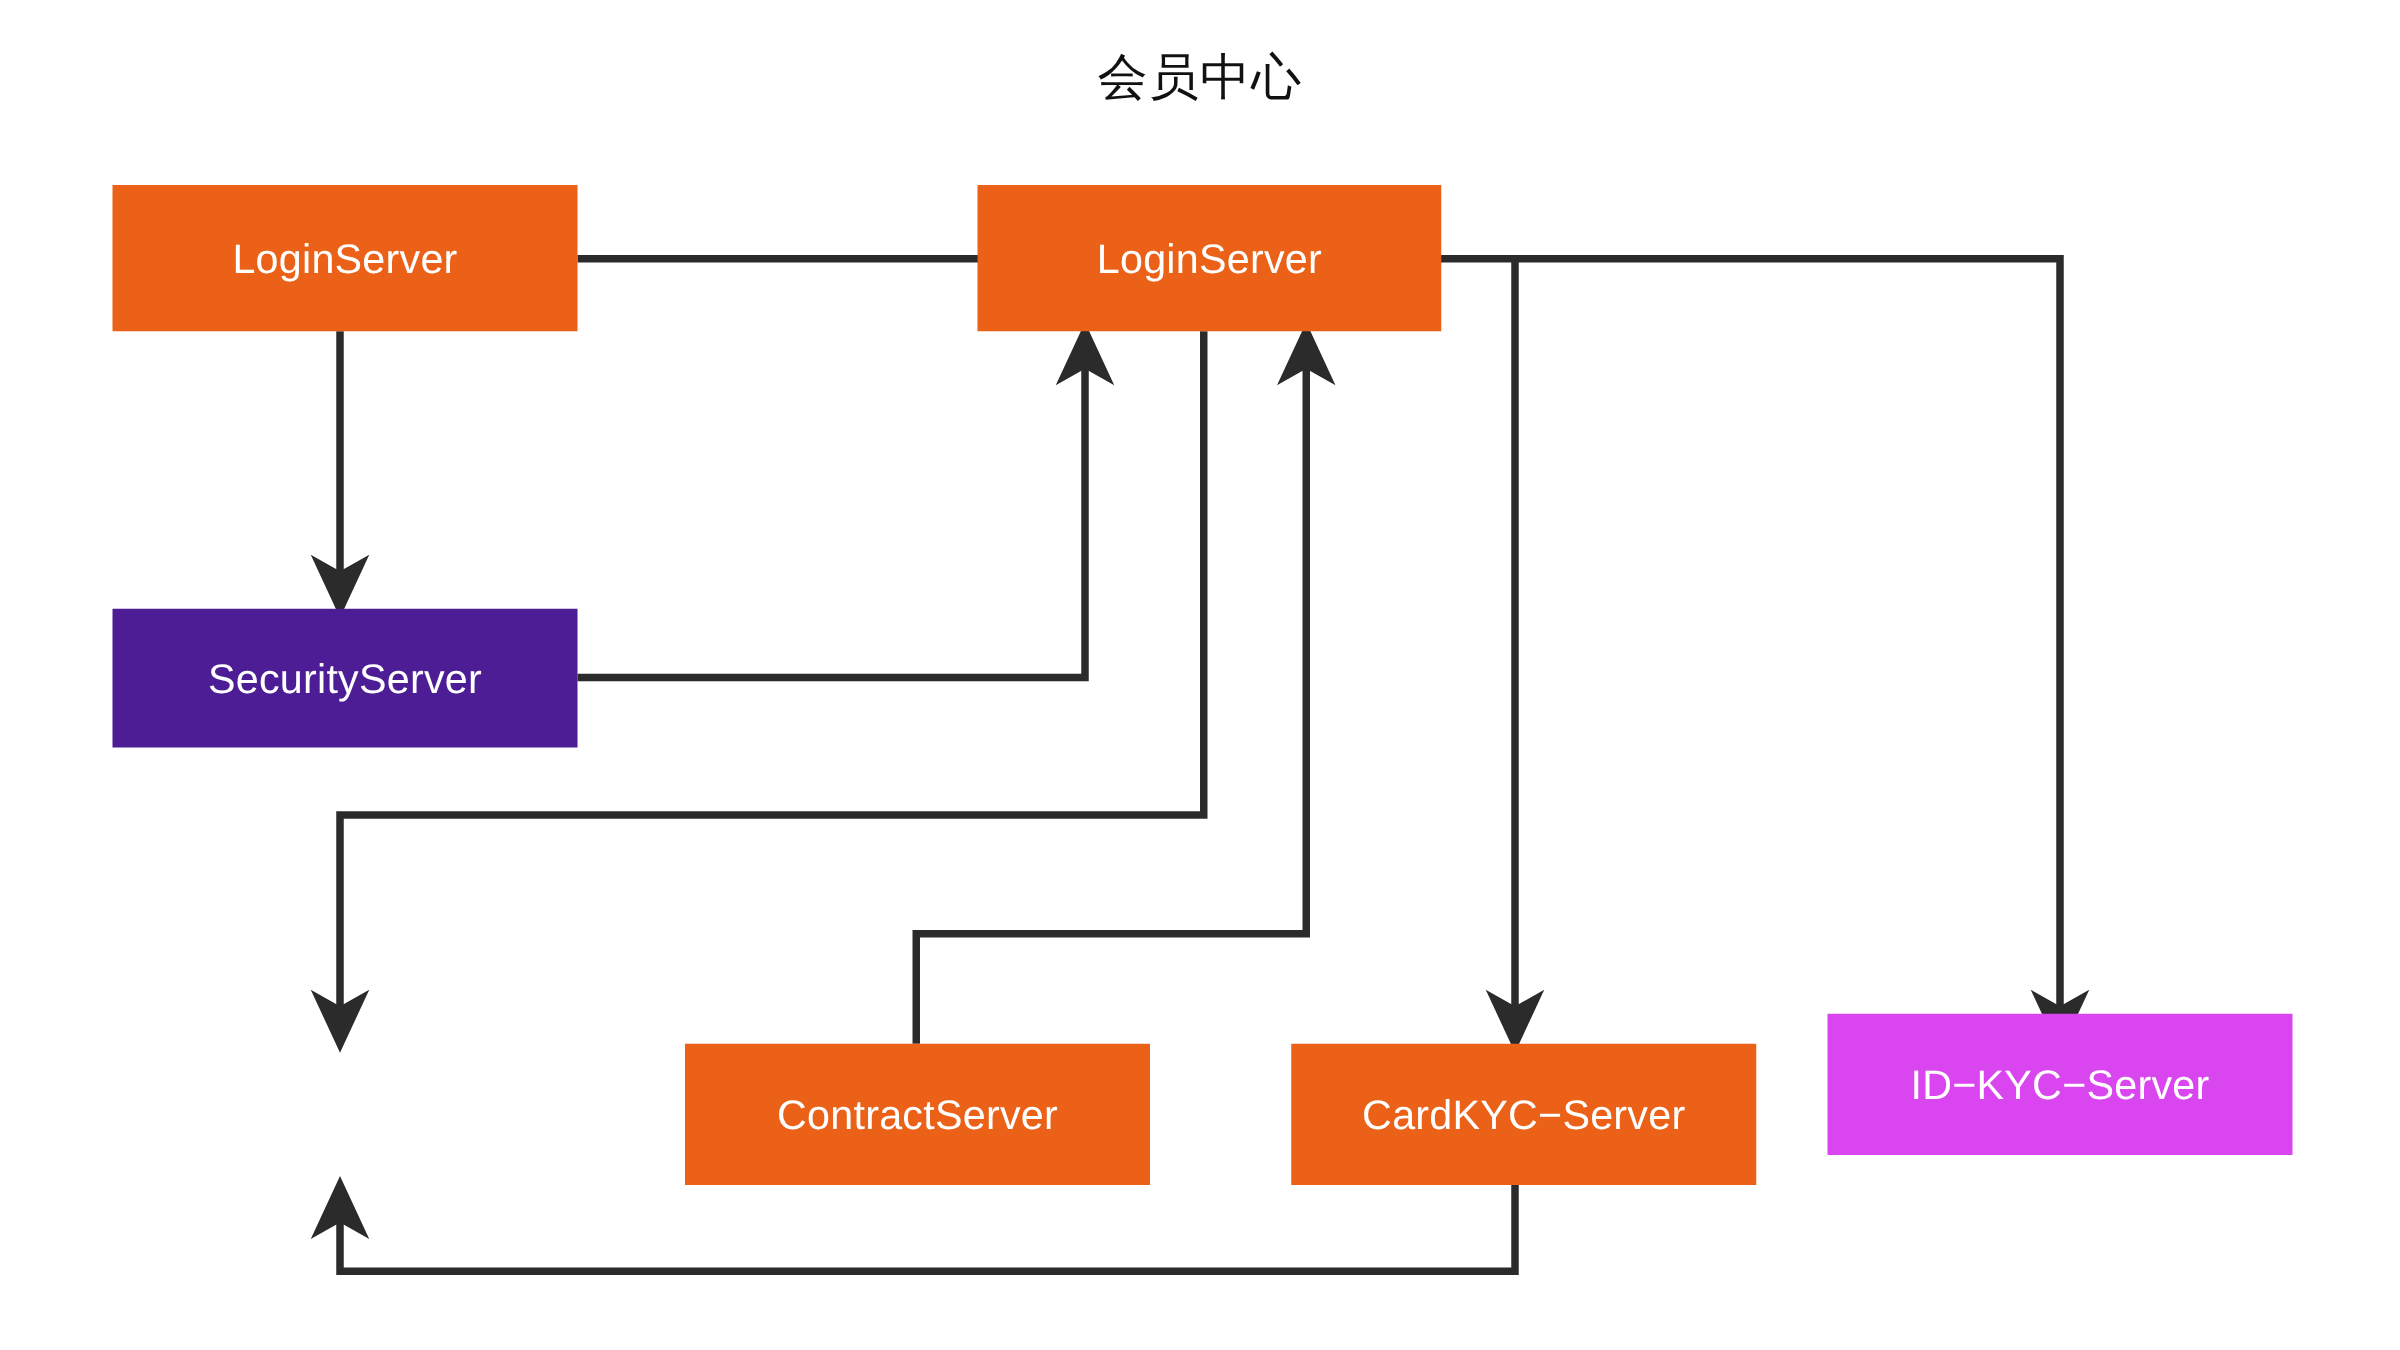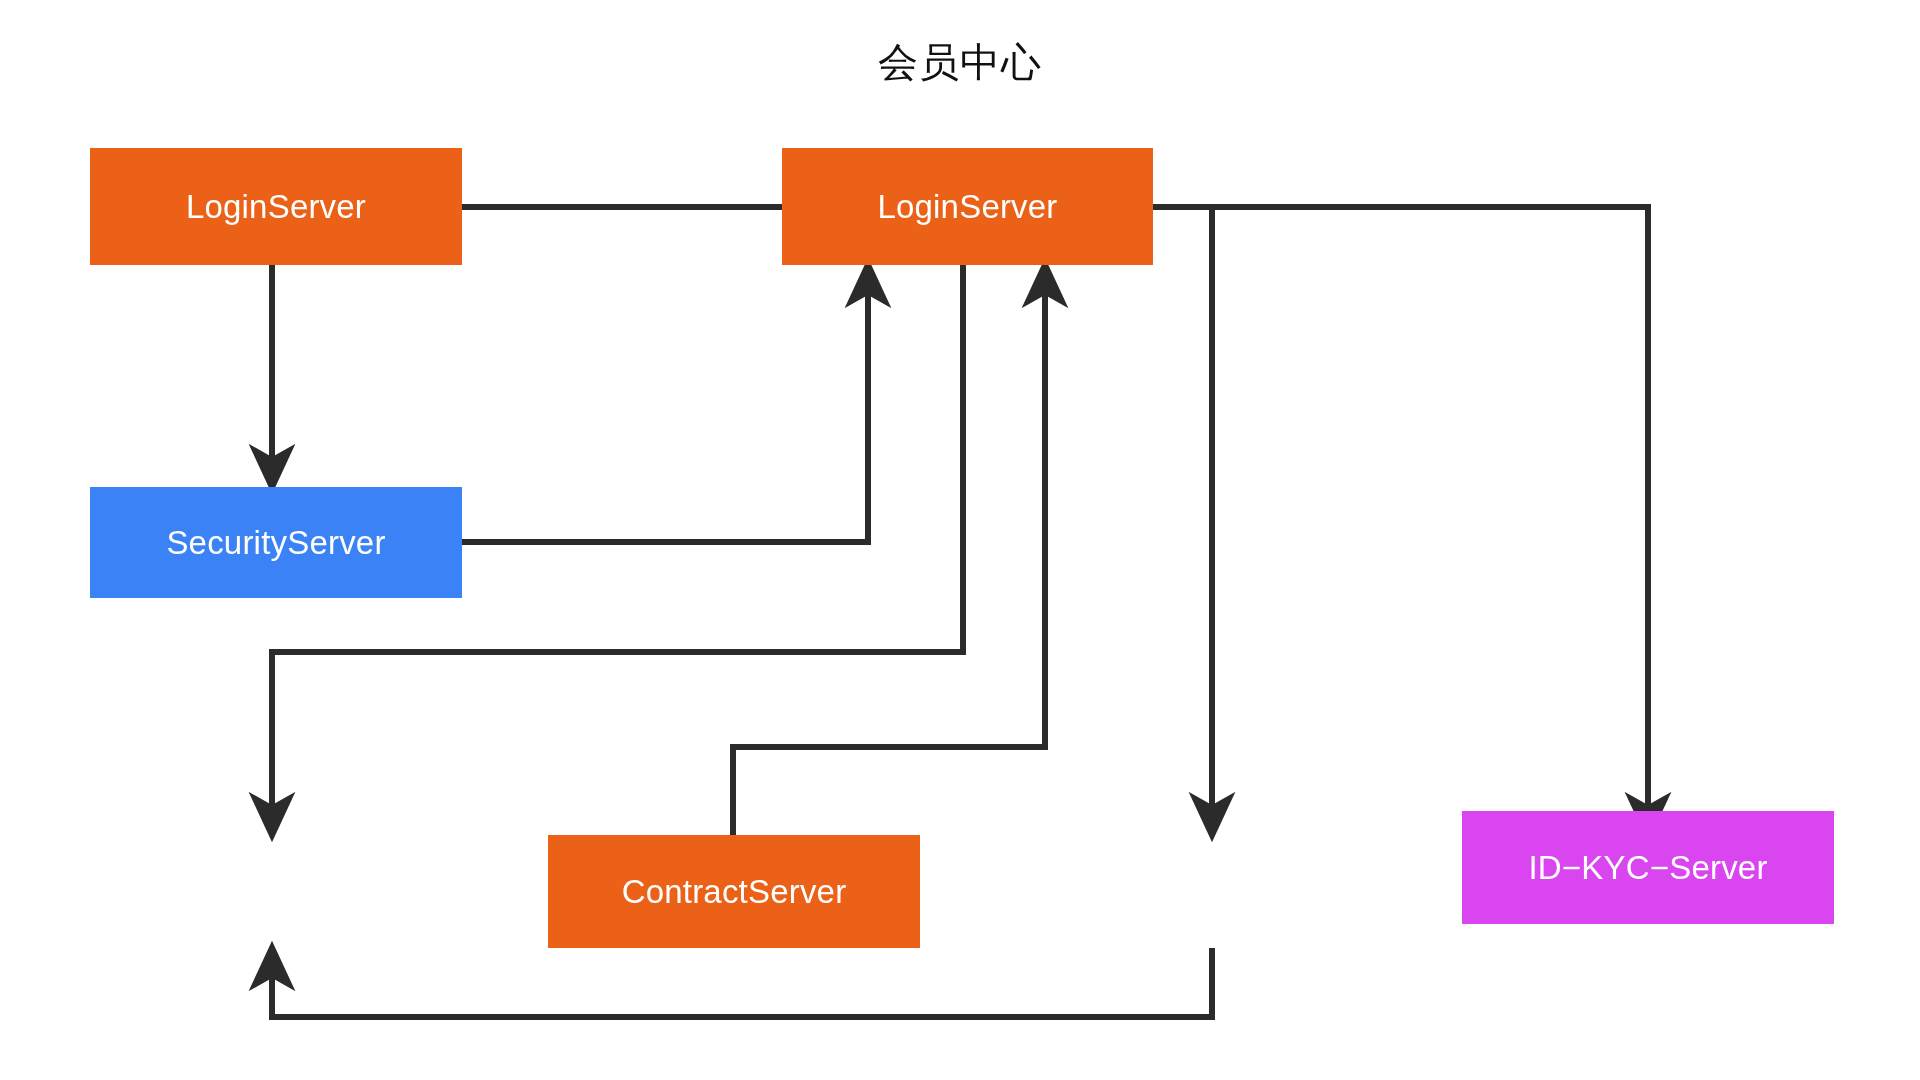--- a/index.html
+++ b/index.html
@@ -85,24 +85,27 @@
       </g>
   </svg>
 
   <div id="nodes-layer">
       <div class="node" style="left: 90px; top: 148px; width: 372px; height: 117px; background: rgb(234, 97, 23); color: rgb(255, 255, 255);">
         <span>LoginServer</span>
       </div>
       <div class="node" style="left: 782px; top: 148px; width: 371px; height: 117px; background: rgb(234, 97, 23); color: rgb(255, 255, 255);">
         <span>LoginServer</span>
       </div>
-      <div class="node" style="left: 90px; top: 487px; width: 372px; height: 111px; background: #3b82f6; color: rgb(255, 255, 255);">
+      <div class="node" style="left: 90px; top: 487px; width: 372px; height: 111px; background: #4c1d95; color: rgb(255, 255, 255);">
         <span>SecurityServer</span>
       </div>
       <div class="node" style="left: 548px; top: 835px; width: 372px; height: 113px; background: rgb(234, 97, 23); color: rgb(255, 255, 255);">
         <span>ContractServer</span>
+      </div>
+      <div class="node" style="left: 1033px; top: 835px; width: 372px; height: 113px; background: rgb(234, 97, 23); color: rgb(255, 255, 255);">
+        <span>CardKYC−Server</span>
       </div>
       <div class="node" style="left: 1462px; top: 811px; width: 372px; height: 113px; background: #d946ef; color: rgb(255, 255, 255);">
         <span>ID−KYC−Server</span>
       </div>
     </div>
 
 </div>
 
 </body></html>

